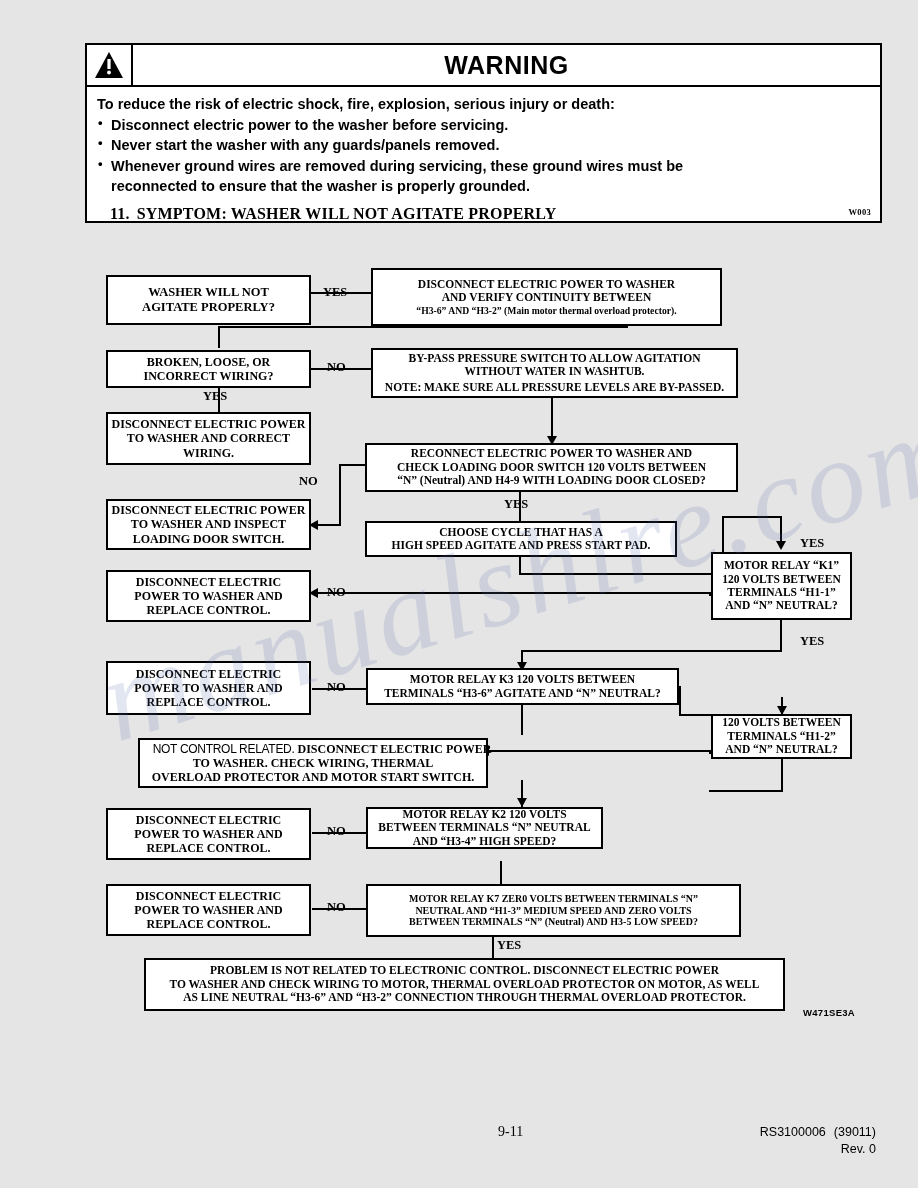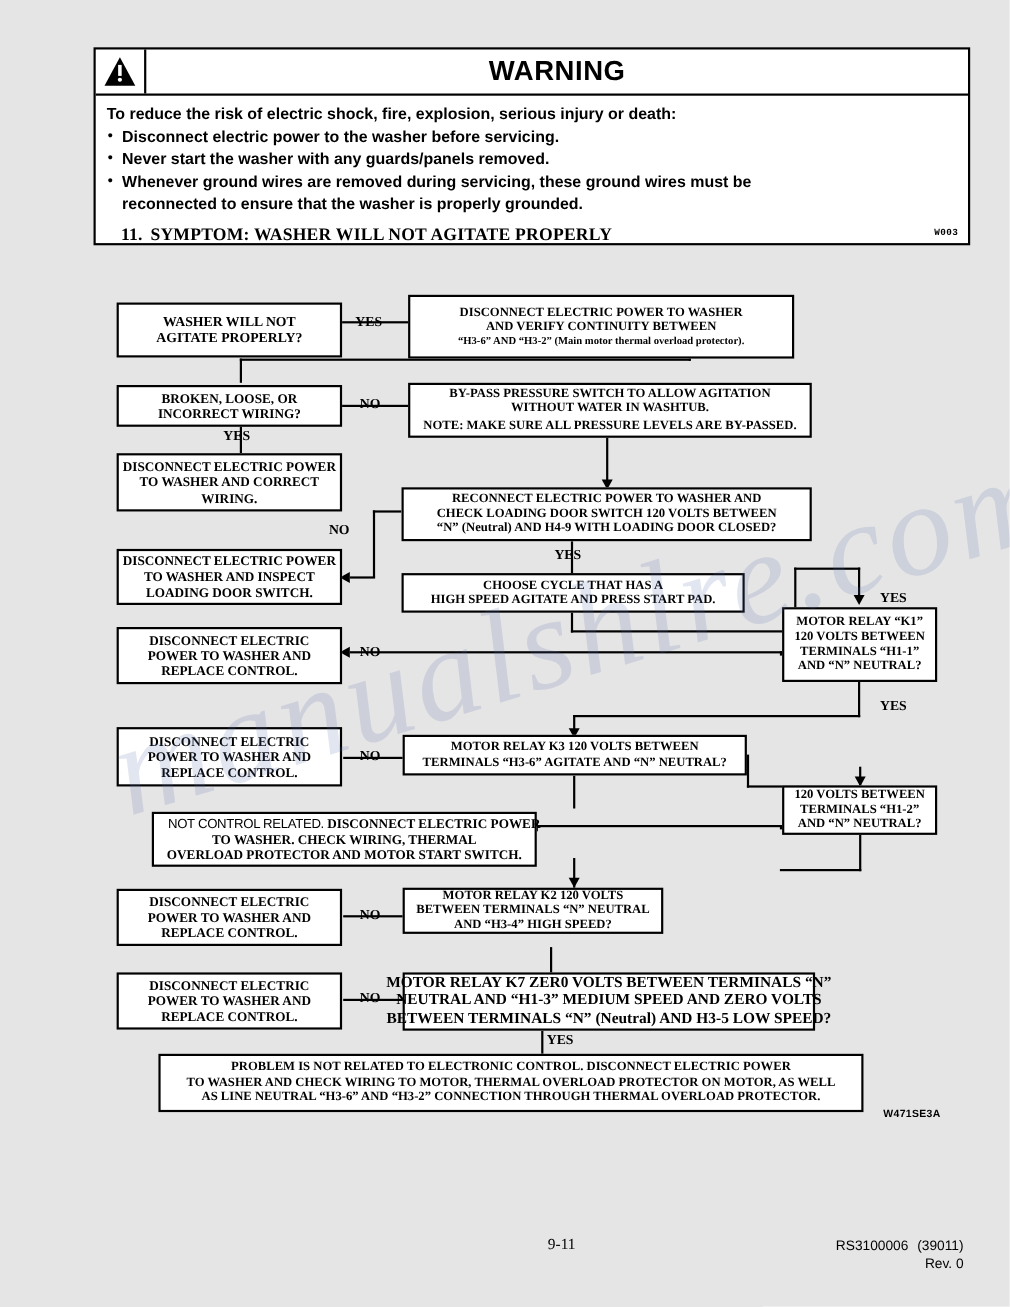--- a/index.html
+++ b/index.html
@@ -77,21 +77,21 @@
     position: absolute;
     left: 1px;
     top: -1px;
     font-size: 13px;
   }
   .warn-cont { padding-left: 14px; }
   #warning-code {
     position: absolute;
     right: 9px;
     bottom: 3px;
-    font-family: Liberation Mono, monospace;
+    font-family: Liberation Serif, serif;
     font-weight: bold;
     font-size: 8.5px;
     letter-spacing: 0.3px;
   }
 
   
   #section-heading {
     position: absolute;
     left: 110px;
     top: 205px;
@@ -412,21 +412,21 @@
       <span class="ln">BETWEEN TERMINALS “N” NEUTRAL</span>
       <span class="ln">AND “H3-4” HIGH SPEED?</span>
     </div>
 
     <div class="fbox" style="left:106px; top:884px; width:205px; height:52px; font-size:12px;">
       <span class="ln">DISCONNECT ELECTRIC</span>
       <span class="ln">POWER TO WASHER AND</span>
       <span class="ln">REPLACE CONTROL.</span>
     </div>
 
-    <div class="fbox" style="left:366px; top:884px; width:375px; height:53px; font-size:14px;">
+    <div class="fbox" style="left:366px; top:884px; width:375px; height:53px; font-size:10px;">
       <span class="ln">MOTOR RELAY K7 ZER0 VOLTS BETWEEN TERMINALS “N”</span>
       <span class="ln">NEUTRAL AND “H1-3” MEDIUM SPEED AND ZERO VOLTS</span>
       <span class="ln">BETWEEN TERMINALS “N” (Neutral) AND H3-5 LOW SPEED?</span>
     </div>
 
     <div class="fbox" style="left:144px; top:958px; width:641px; height:53px; font-size:11.5px;">
       <span class="ln">PROBLEM IS NOT RELATED TO ELECTRONIC CONTROL. DISCONNECT ELECTRIC POWER</span>
       <span class="ln">TO WASHER AND CHECK WIRING TO MOTOR, THERMAL OVERLOAD PROTECTOR ON MOTOR, AS WELL</span>
       <span class="ln">AS LINE NEUTRAL “H3-6” AND “H3-2” CONNECTION THROUGH THERMAL OVERLOAD PROTECTOR.</span>
     </div>

